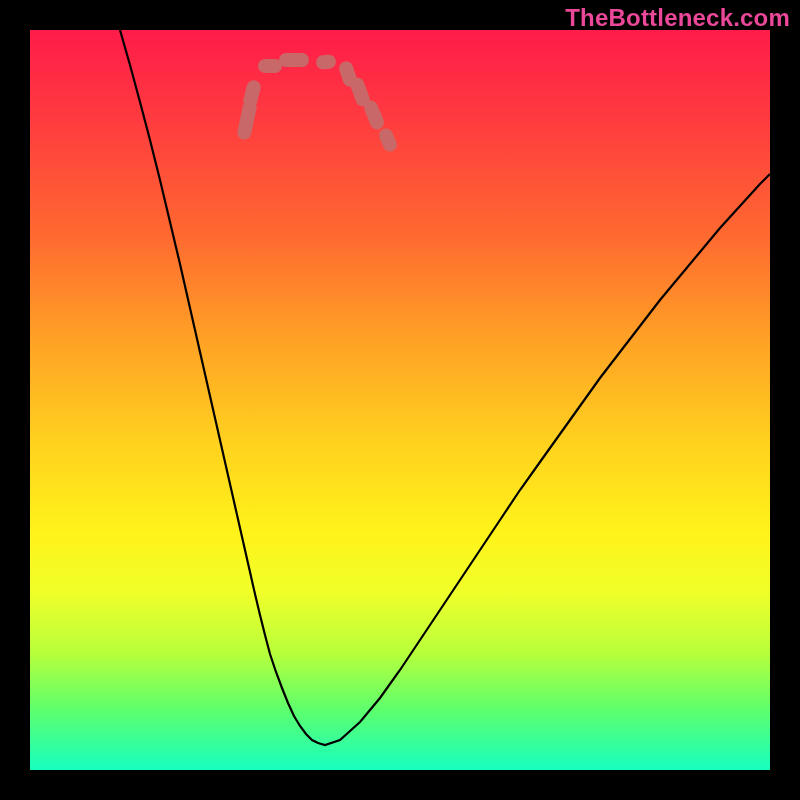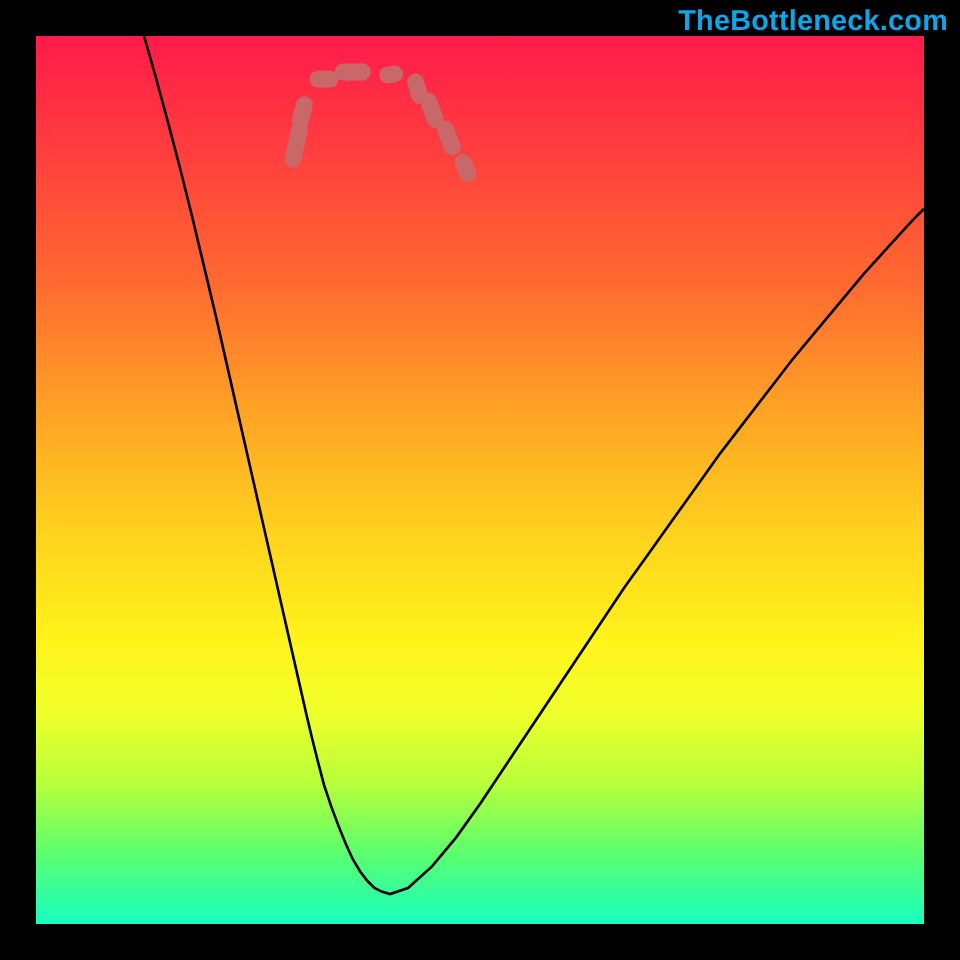--- a/index.html
+++ b/index.html
@@ -36,21 +36,21 @@
       #f0ff2a 76%,
       #b9ff3a 84%,
       #5cff6e 92%,
       #17ffc0 100%
     );
   }
   .watermark {
     position: absolute;
     top: 4px;
     right: 10px;
-    color: #0ea5e9;
+    color: #ec4899;
     font-size: 24px;
     font-weight: 600;
     letter-spacing: 0.2px;
   }
   svg.curve {
     position: absolute;
     left: 0;
     top: 0;
     width: 740px;
     height: 740px;

